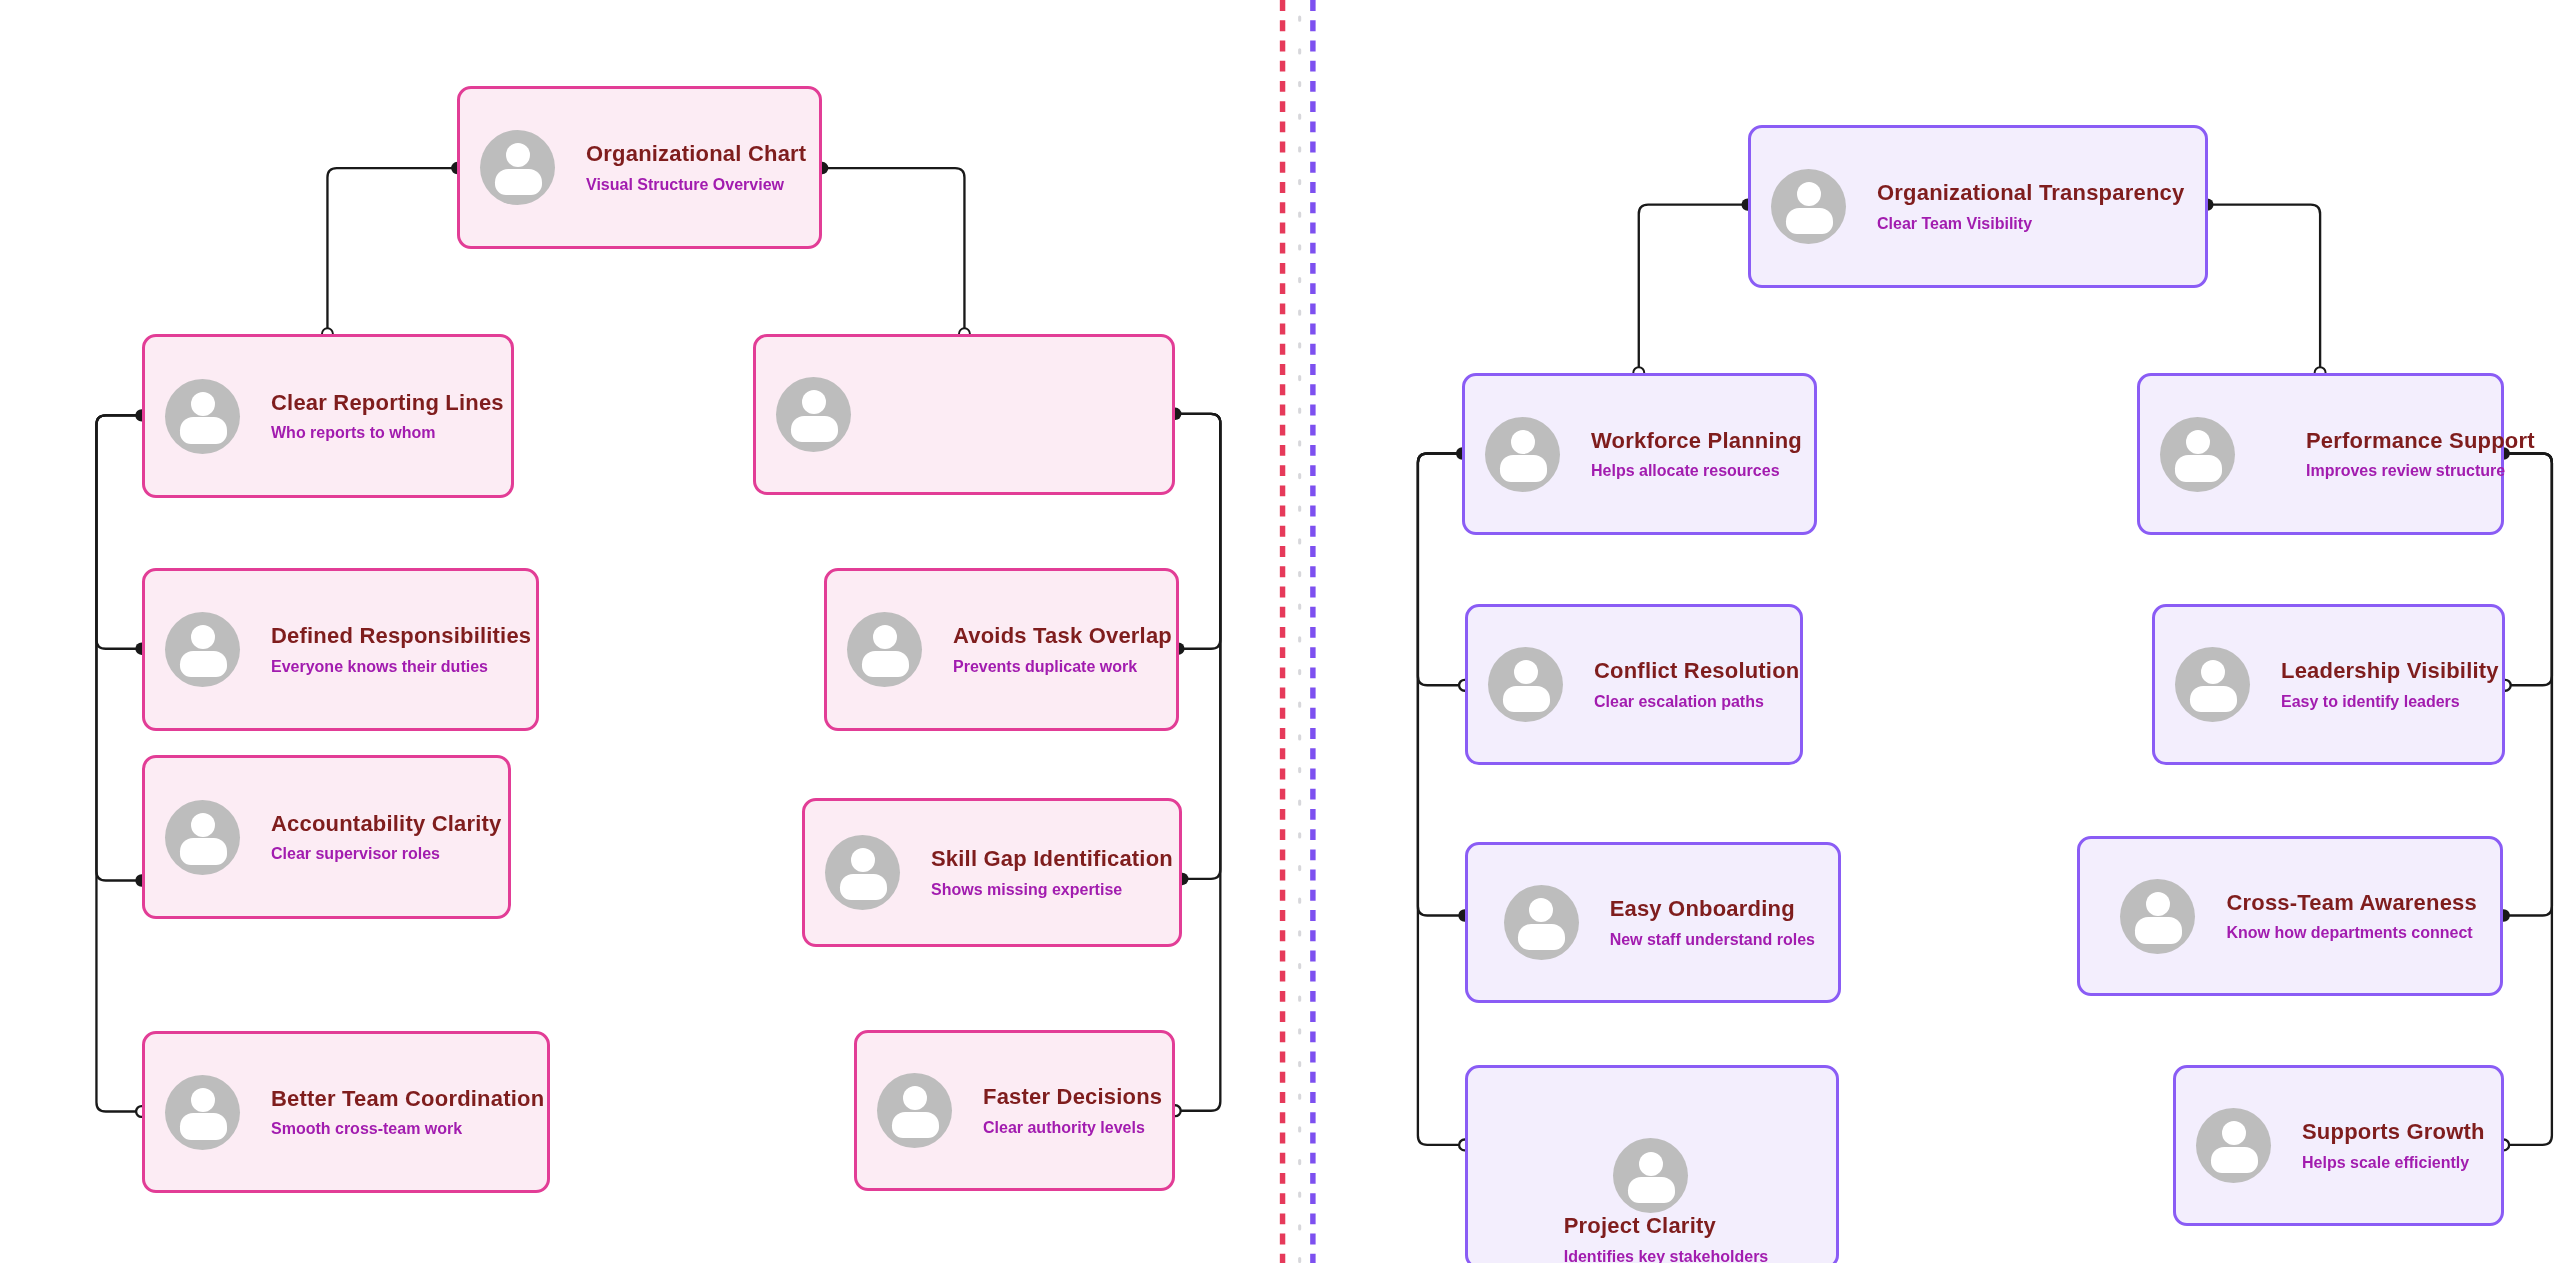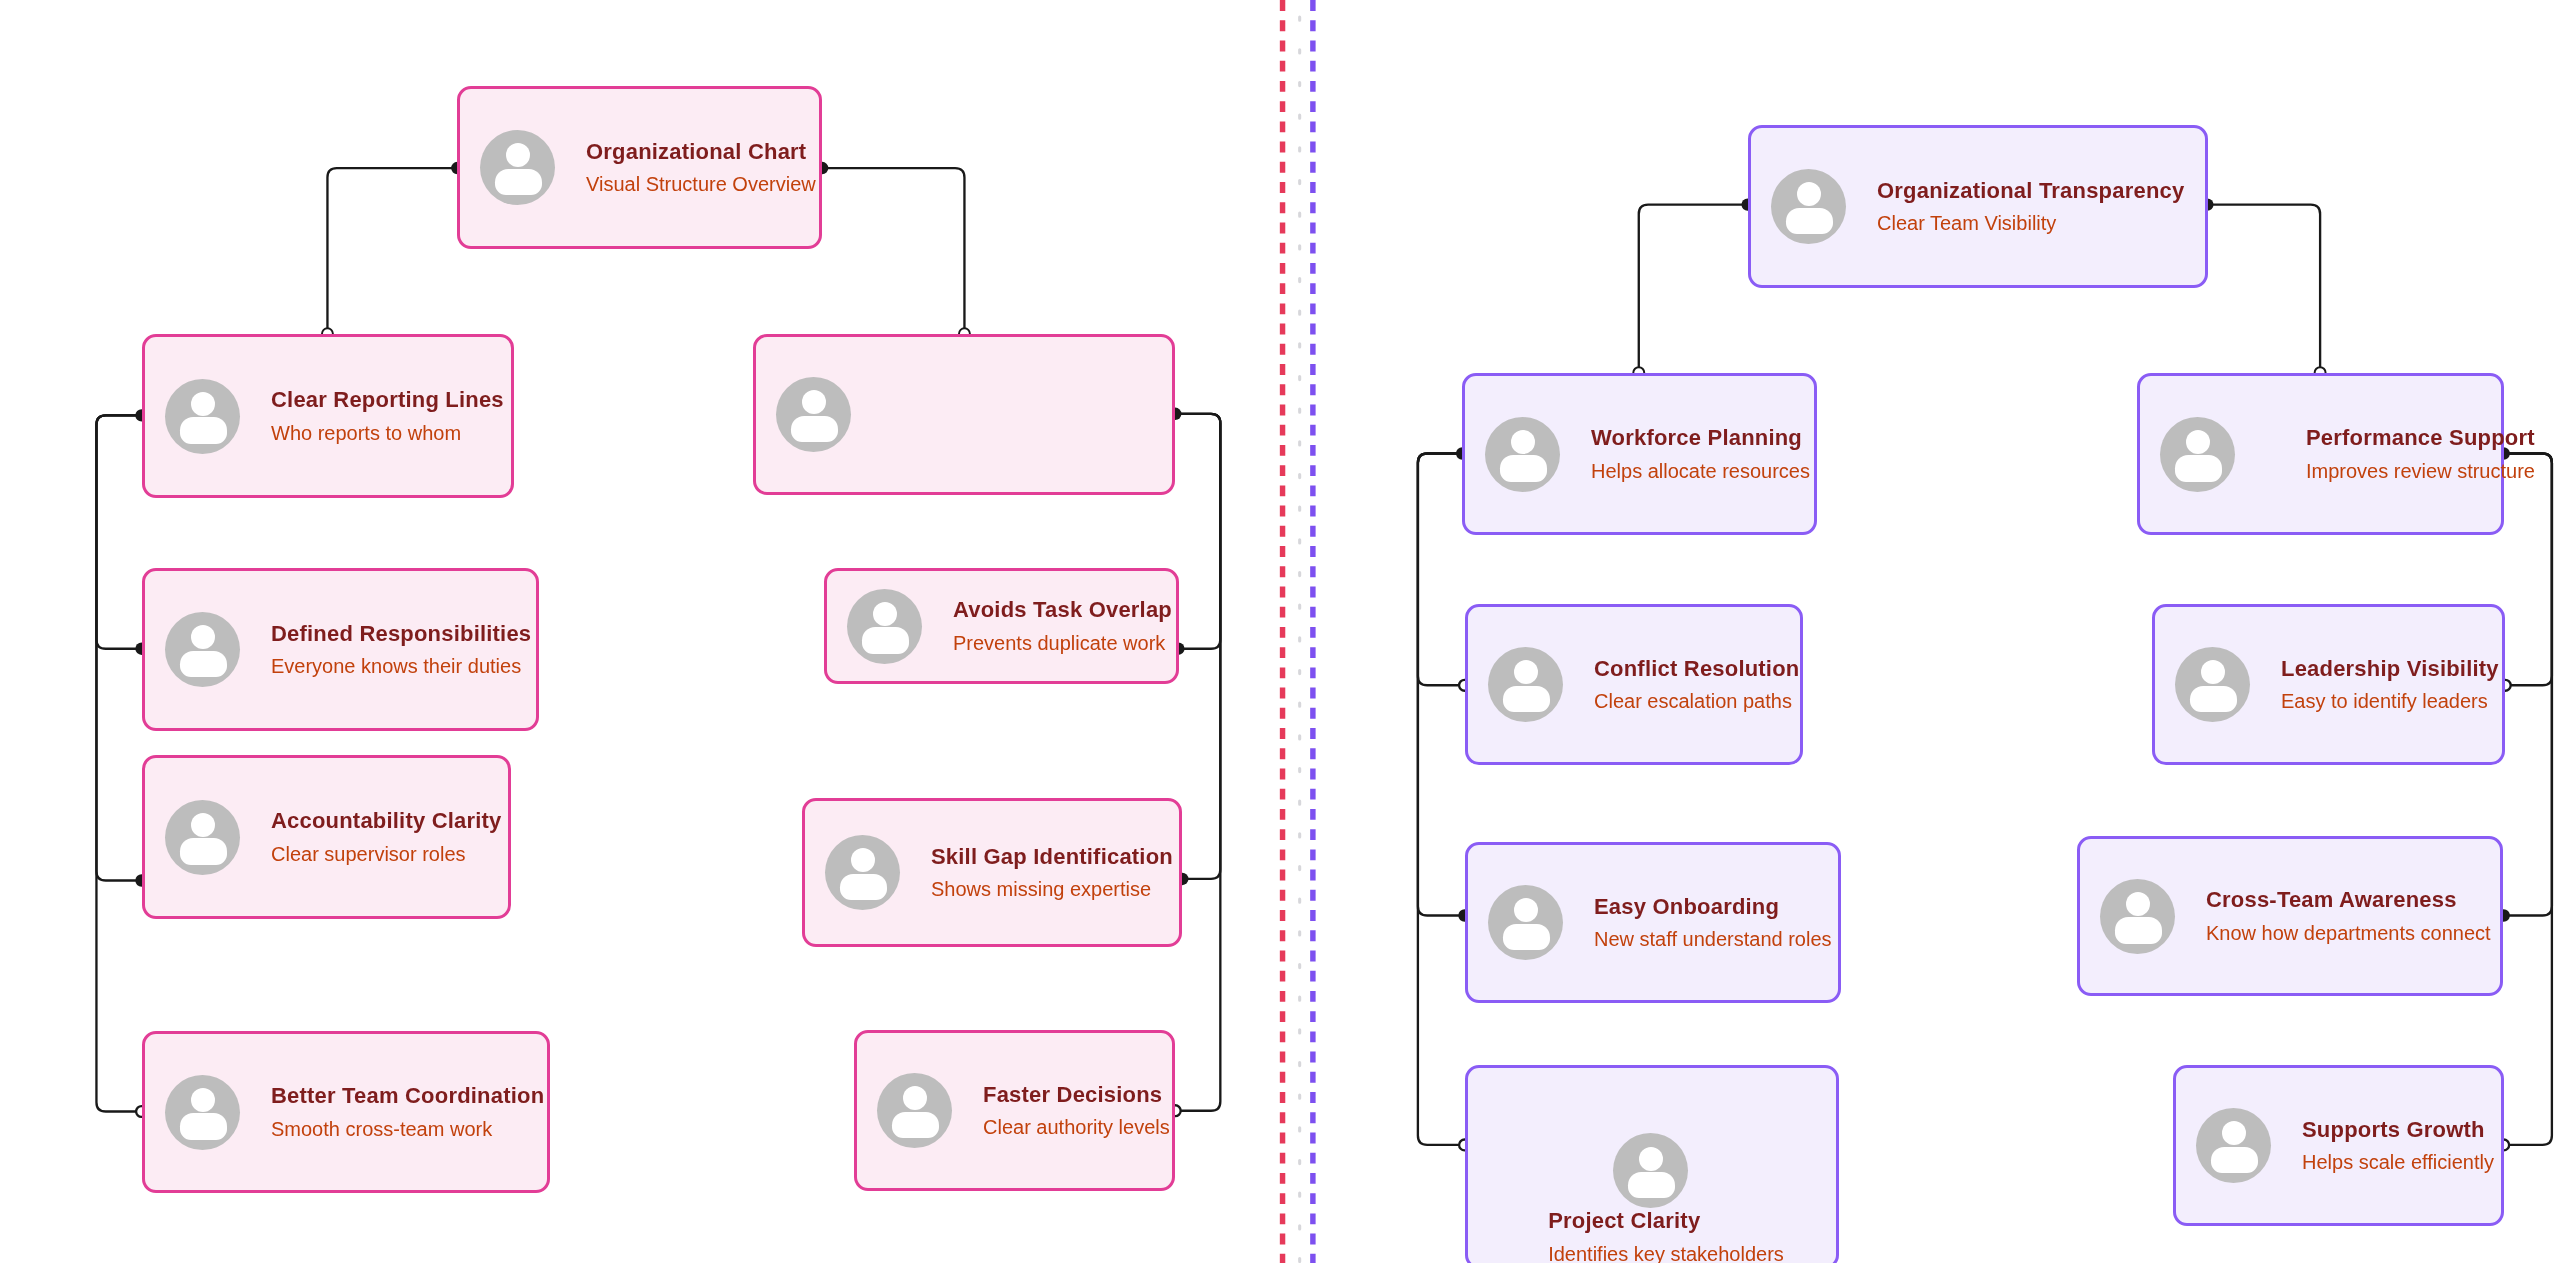--- a/index.html
+++ b/index.html
@@ -71,23 +71,23 @@
     min-width: 0;
   }
   .title {
     font-size: 22px;
     font-weight: 700;
     color: #7f1d1d;
     letter-spacing: 0.2px;
     white-space: nowrap;
   }
   .subtitle {
-    font-size: 20px;
-    font-weight: 400;
-    color: #c2410c;
+    font-size: 16px;
+    font-weight: 700;
+    color: #a21caf;
     white-space: nowrap;
   }
 </style>
 </head>
 <body>
 
 <div id="canvas">
 
   <svg class="wires" width="2576" height="1264" viewBox="0 0 3312 1625">
 
@@ -189,21 +189,21 @@
       <div class="texts">
         <div class="title">Better Team Coordination</div>
         <div class="subtitle">Smooth cross-team work</div>
       </div>
     </div>
 
     <div class="node pink" style="left:753px; top:334px; width:422px; height:161px;">
       <div class="avatar"></div>
     </div>
 
-    <div class="node pink" style="left:824px; top:568px; width:355px; height:116px;">
+    <div class="node pink" style="left:824px; top:568px; width:355px; height:163px;">
       <div class="avatar"></div>
       <div class="texts">
         <div class="title">Avoids Task Overlap</div>
         <div class="subtitle">Prevents duplicate work</div>
       </div>
     </div>
 
     <div class="node pink" style="left:802px; top:798px; width:380px; height:149px;">
       <div class="avatar"></div>
       <div class="texts">

